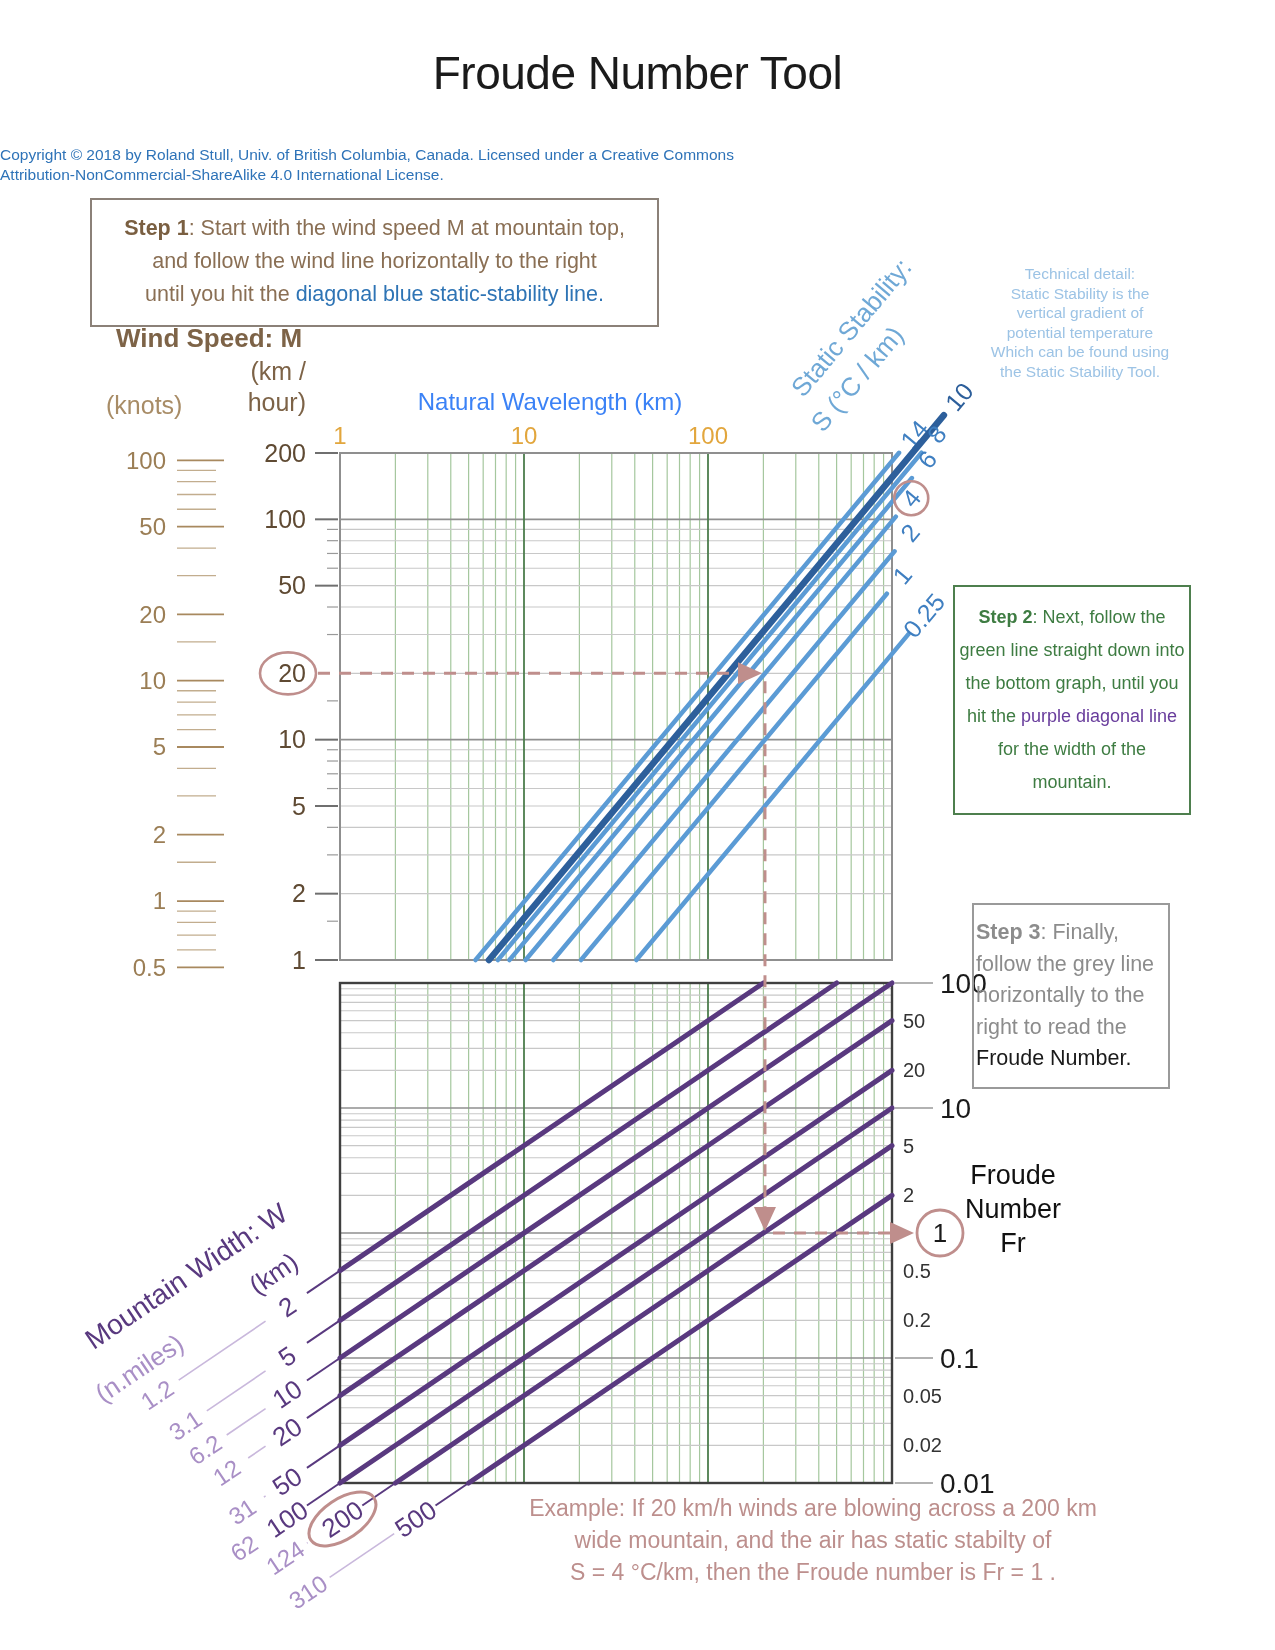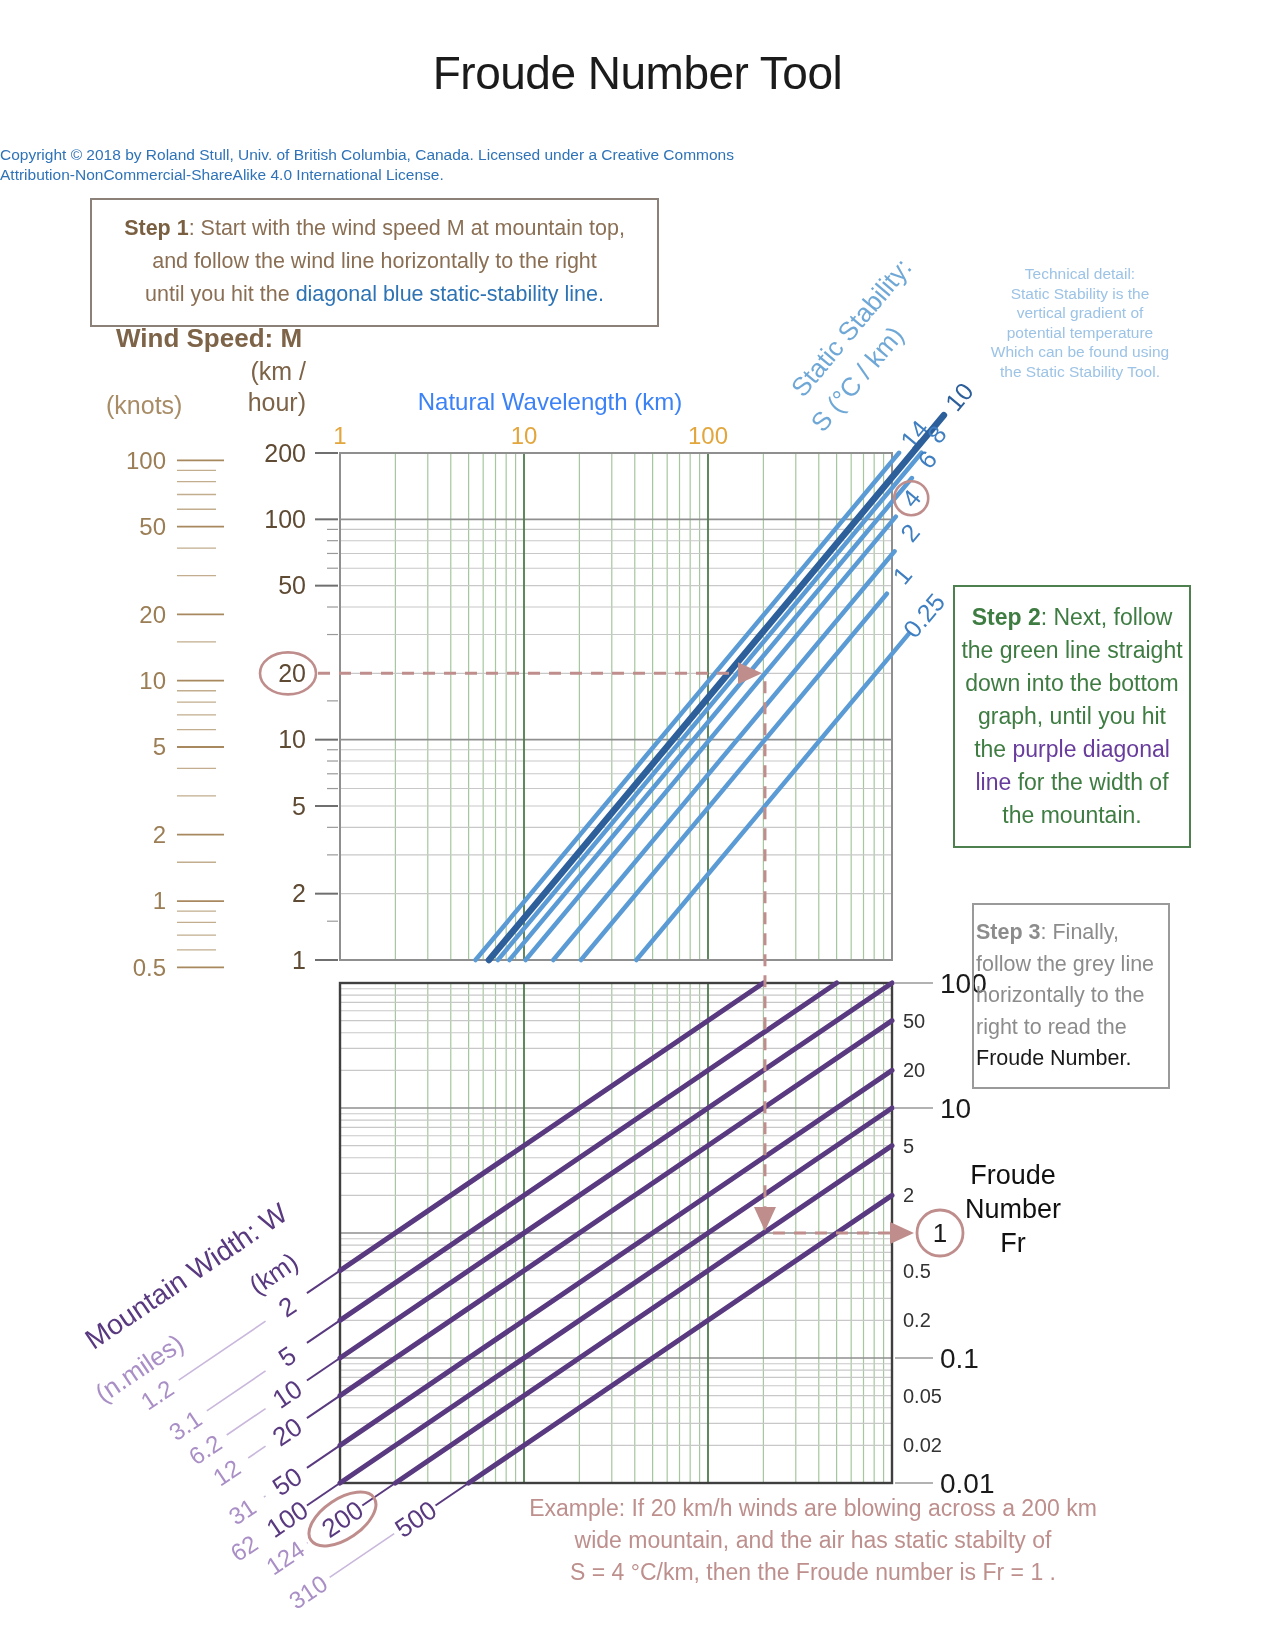--- a/index.html
+++ b/index.html
@@ -9,21 +9,21 @@
   .title{left:0;top:46px;width:1275px;text-align:center;font-size:46px;font-weight:500;
          color:#1b1b1b;letter-spacing:-0.5px;}
   .copyright{left:0;top:119px;width:1047px;text-align:left;font-size:15.5px;line-height:20px;color:#2e73b8;margin-top:26px;}
   .step1box{left:90px;top:198px;width:565px;border:2px solid #8b8178;padding:12px 0 14px 0;
             text-align:center;font-size:21.5px;line-height:33px;color:#8a6f54;}
   .step1box .lbl{font-weight:bold;color:#7a5f41;}
   .bluehl{color:#2e74b5;}
   .technote{left:980px;top:264px;width:200px;text-align:center;font-size:15.5px;line-height:19.5px;
             color:#9cc3e5;white-space:pre-line;}
   .step2box{left:953px;top:585px;width:226px;border:2.5px solid #4e7f4e;padding:14px 4px;
-            text-align:center;font-size:23px;line-height:33px;color:#3e7c42;}
+            text-align:center;font-size:18px;line-height:33px;color:#3e7c42;}
   .step2box .lbl{font-weight:bold;}
   .purplehl{color:#683c9c;}
   .step3box{left:972px;top:903px;width:190px;border:2px solid #9a9a9a;padding:12px 2px;
             text-align:left;font-size:21.5px;line-height:31.5px;color:#8c8c8c;}
   .step3box .lbl{font-weight:bold;}
   .blackhl{color:#1a1a1a;}
   .froudelabel{left:938px;top:1158px;width:150px;text-align:center;font-size:27px;line-height:34px;color:#111;}
   .example{left:448px;top:1492px;width:730px;text-align:center;font-size:23px;line-height:32px;color:#bd8f8d;}
   .ws-title{left:116px;top:323px;font-size:26px;font-weight:600;color:#7d6347;}
   .ws-kmh{left:196px;top:356px;width:110px;text-align:right;font-size:25px;line-height:31px;color:#7d6347;}

